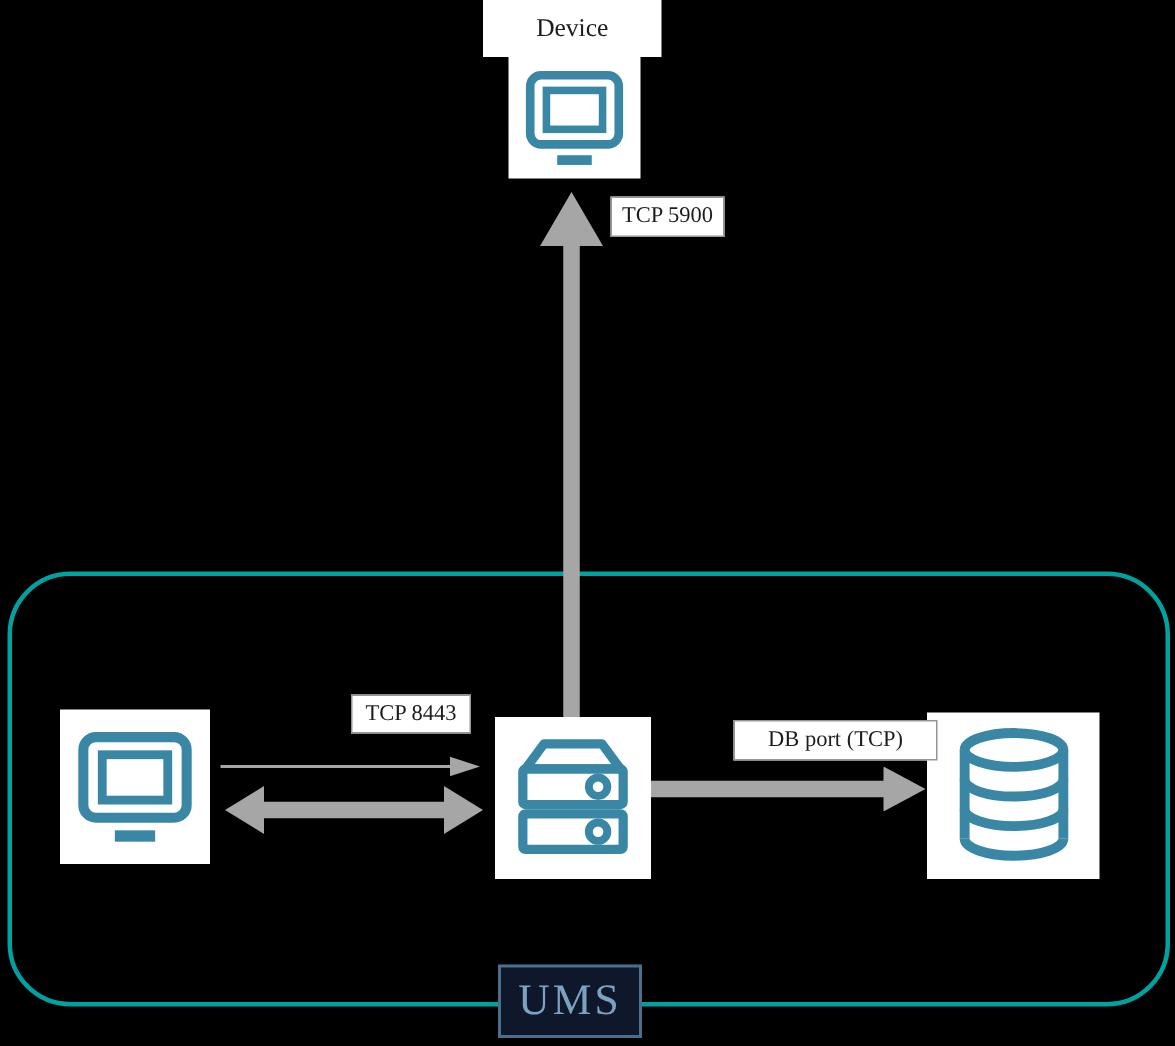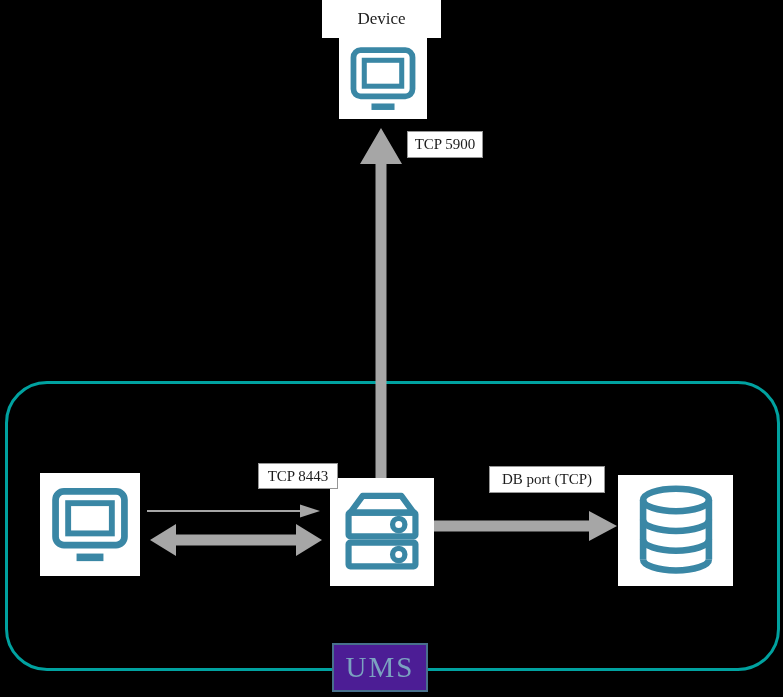--- a/index.html
+++ b/index.html
@@ -22,21 +22,21 @@
     border:3px solid var(--boundary-teal,#00a2a0);border-radius:42px;z-index:1;
   }
   .arrow{position:absolute;z-index:3;}
   .arrow polygon,.arrow line{fill:var(--arrow-gray,#a6a6a6);stroke:none;}
   .arrow line{stroke:var(--arrow-gray,#a6a6a6);}
   .icon{display:block;}
   .icon .stroke{fill:none;stroke:var(--icon-teal,#3a87a5);}
   .icon .fill{fill:var(--icon-teal,#3a87a5);stroke:none;}
   .ums-box{
     position:absolute;left:332px;top:643px;width:96px;height:49px;box-sizing:border-box;
-    background:#4c1d95;border:2px solid var(--ums-border,#48708c);z-index:6;
+    background:#0f172a;border:2px solid var(--ums-border,#48708c);z-index:6;
     display:flex;align-items:center;justify-content:center;
     font-size:29px;letter-spacing:2px;color:var(--ums-text,#7ba2c0);font-weight:400;
   }
 </style>
 </head>
 <body>
 
 <div id="stage" style="--background: #000000; --icon-teal: #3a87a5; --boundary-teal: #00a2a0; --arrow-gray: #a6a6a6; --label-border: #969696; --label-text: #1c1c1c; --ums-text: #7ba2c0; --ums-border: #48708c;">
 
   <div class="boundary"></div>
@@ -81,26 +81,26 @@
       <path class="stroke" d="M15,38 A35,12 0 0 0 85,38" stroke-width="7"></path>
       <path class="stroke" d="M15,59 A35,12 0 0 0 85,59" stroke-width="7"></path>
       <path class="stroke" d="M15,80 A35,12 0 0 0 85,80" stroke-width="7"></path>
     </svg>
   </div>
 
   <svg class="arrow" style="left:145px;top:503px;" width="180" height="16" viewBox="0 0 180 16">
     <line x1="2" y1="8" x2="160" y2="8" stroke-width="2"></line>
     <polygon points="155,1.5 175,8 155,14.5"></polygon>
   </svg>
-  <div class="port-label" style="left:258px;top:463px;width:80px;height:26px;">TCP 8443</div>
+  <div class="port-label" style="left:234px;top:463px;width:80px;height:26px;">TCP 8443</div>
 
   <svg class="arrow" style="left:150px;top:524px;" width="172" height="32" viewBox="0 0 172 32">
     <polygon points="0,16 26,0 26,10.5 146,10.5 146,0 172,16 146,32 146,21.5 26,21.5 26,32"></polygon>
   </svg>
 
   <svg class="arrow" style="left:433px;top:511px;" width="184" height="30" viewBox="0 0 184 30">
     <polygon points="0,9.5 156,9.5 156,0 184,15 156,30 156,20.5 0,20.5"></polygon>
   </svg>
-  <div class="port-label" style="left:489px;top:466px;width:116px;height:27px;">DB port (TCP)</div>
+  <div class="port-label" style="left:489px;top:480px;width:136px;height:27px;">DB port (TCP)</div>
 
   <div class="ums-box">UMS</div>
 
 </div>
 
 </body></html>

